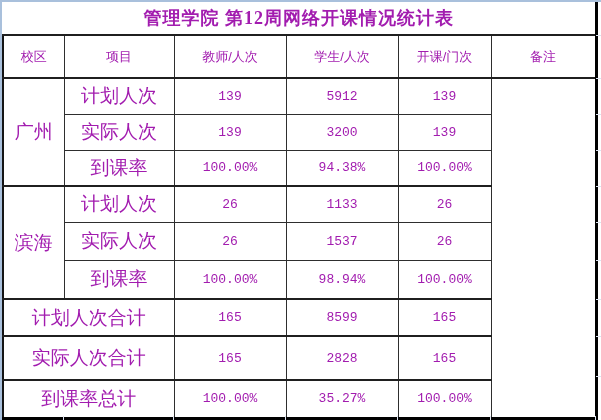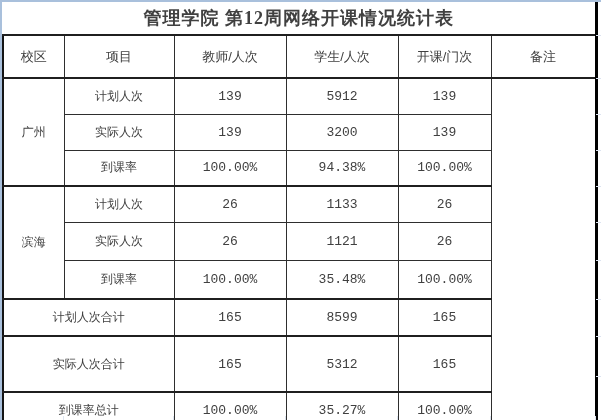--- a/index.html
+++ b/index.html
@@ -15,41 +15,41 @@
   .vgrid { position:absolute; top:416px; width:1px; height:4px; background:#dde4f0; }
 
   table.report {
     position:absolute; left:2px; top:2px;
     width:593px; border-collapse:collapse; table-layout:fixed;
     background:#ffffff;
   }
   td {
     border:1px solid #2e2e2e; padding:0;
     text-align:center; vertical-align:middle;
-    color:#404040; font-size:14px; overflow:hidden;
+    color:#a21caf; font-size:14px; overflow:hidden;
   }
   
   tr.title-row td {
     border-top:none; border-left:none;
     border-right:3px solid #000000;
     border-bottom:2px solid #1f1f1f;
     font-family:"Liberation Serif", serif;
     font-weight:bold; font-size:18px; letter-spacing:1px;
   }
   tr.header-row td { border-bottom:2px solid #1f1f1f; font-size:13px; }
   td.l   { border-left:2px solid #141414;margin-top:33px; }
   td.r   { border-right:3px solid #000000; }
   td.gend{ border-bottom:2px solid #1f1f1f; }
   tr.bottom-row td { border-bottom:3px solid #000000; }
   td.remark { border-right:3px solid #000000; border-bottom:3px solid #000000; }
   td.num {
     font-family:Liberation Mono, monospace;
     font-size:13px;
   }
-  td.campus, td.item, td.totlabel { font-size:12px; }
+  td.campus, td.item, td.totlabel { font-size:19px; }
 </style>
 </head>
 <body>
 
 <div id="screen">
 
   <div class="edge-top"></div>
   <div class="edge-left"></div>
 
   <table class="report">
@@ -100,40 +100,40 @@
     <tr style="height:36px">
       <td class="campus l gend" rowspan="3">滨海</td>
       <td class="item">计划人次</td>
       <td class="num">26</td>
       <td class="num">1133</td>
       <td class="num">26</td>
     </tr>
     <tr style="height:38px">
       <td class="item">实际人次</td>
       <td class="num">26</td>
-      <td class="num">1121</td>
+      <td class="num">1537</td>
       <td class="num">26</td>
     </tr>
     <tr style="height:39px">
       <td class="item gend">到课率</td>
       <td class="num gend">100.00%</td>
-      <td class="num gend">35.48%</td>
+      <td class="num gend">98.94%</td>
       <td class="num gend">100.00%</td>
     </tr>
 
     <tr style="height:37px">
       <td class="totlabel l gend" colspan="2">计划人次合计</td>
       <td class="num gend">165</td>
       <td class="num gend">8599</td>
       <td class="num gend">165</td>
     </tr>
-    <tr style="height:56px">
+    <tr style="height:44px">
       <td class="totlabel l gend" colspan="2">实际人次合计</td>
       <td class="num gend">165</td>
-      <td class="num gend">5312</td>
+      <td class="num gend">2828</td>
       <td class="num gend">165</td>
     </tr>
     <tr class="bottom-row" style="height:38px">
       <td class="totlabel l" colspan="2">到课率总计</td>
       <td class="num">100.00%</td>
       <td class="num">35.27%</td>
       <td class="num">100.00%</td>
     </tr>
   </tbody>
     </table>

